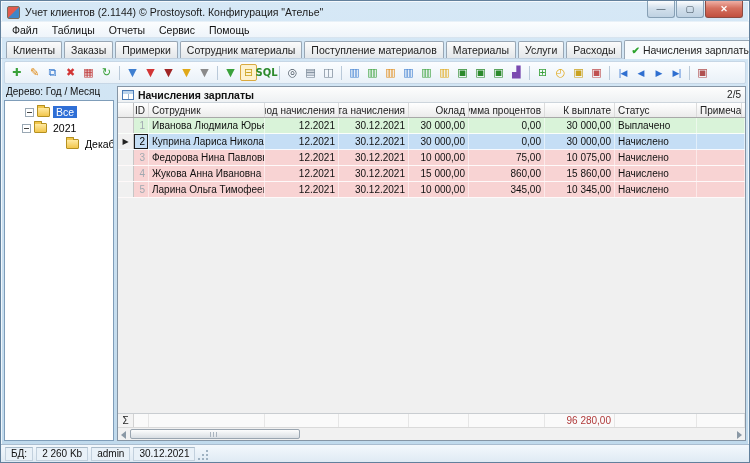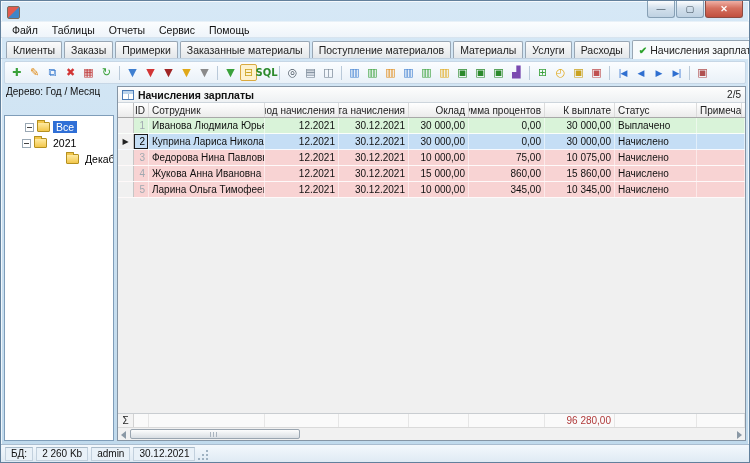--- a/index.html
+++ b/index.html
@@ -43,21 +43,21 @@
     font-family:"DejaVu Sans",sans-serif; font-size:11px; border-radius:2px; cursor:default; }
   .tool.tool-text{ font-size:10px; font-weight:bold; letter-spacing:0; }
   .tool.pressed{ background:#fdf2cf; border:1px solid #d9a93f; }
   .tool.nav{ font-size:9px; color:#2f6fd0; letter-spacing:-1px; }
   .tool-sep{ width:1px; height:14px; background:#b9c9d9; margin:0 3px; flex:none; }
 
   
   .content{ flex:1; display:flex; padding:1px 3px 3px 3px; min-height:0; }
 
   
-  .tree-panel{ width:110px; flex:none; display:flex; flex-direction:column;gap:15px; }
+  .tree-panel{ width:110px; flex:none; display:flex; flex-direction:column; }
   .tree-label{ height:14px; font-size:10px; color:#111; padding:0 2px 1px 2px; white-space:nowrap; overflow:hidden; }
   .tree-box{ flex:1; background:#fff; border:1px solid #7f9db9; padding:3px 1px; font-size:10.5px; overflow:hidden; }
   .tree-node{ height:16px; display:flex; align-items:center; gap:3px; }
   .expander{ width:9px; height:9px; border:1px solid #9aa8b4; background:#fff; position:relative; flex:none; }
   .expander::before{ content:""; position:absolute; left:1px; right:1px; top:3px; height:1px; background:#444; }
   .tree-spacer{ width:9px; flex:none; }
   .folder{ width:13px; height:10px; flex:none; position:relative; border:1px solid #b5901f; border-radius:1px;
     background:linear-gradient(#ffeaa2,#f2c64b); }
   .folder::before{ content:""; position:absolute; top:-3px; left:-1px; width:6px; height:2px;
     background:#f2c64b; border:1px solid #b5901f; border-bottom:none; border-radius:1px 1px 0 0; }
@@ -125,20 +125,21 @@
   .grip::before{ content:""; position:absolute; right:1px; bottom:1px; width:2px; height:2px; background:#9fb2c2;
     box-shadow:-4px 0 #9fb2c2,-8px 0 #9fb2c2,0 -4px #9fb2c2,-4px -4px #9fb2c2,0 -8px #9fb2c2; }
 </style>
 </head>
 <body>
 
 <div class="window">
 
   <div class="titlebar">
     <div class="app-icon"></div>
+    <div class="title-text">Учет клиентов (2.1144) © Prostoysoft. Конфигурация "Ателье"</div>
     <div class="win-controls">
         <div class="winbtn wb-minimize">—</div>
         <div class="winbtn wb-maximize">▢</div>
         <div class="winbtn wb-close">✕</div>
       </div>
   </div>
 
   <div class="menubar">
       <span class="menu-item">Файл</span>
       <span class="menu-item">Таблицы</span>
@@ -151,21 +152,21 @@
       <div class="tab">
         <span>Клиенты</span>
       </div>
       <div class="tab">
         <span>Заказы</span>
       </div>
       <div class="tab">
         <span>Примерки</span>
       </div>
       <div class="tab">
-        <span>Заказанные материалы</span>
+        <span>Сотрудник материалы</span>
       </div>
       <div class="tab">
         <span>Поступление материалов</span>
       </div>
       <div class="tab">
         <span>Материалы</span>
       </div>
       <div class="tab">
         <span>Услуги</span>
       </div>

